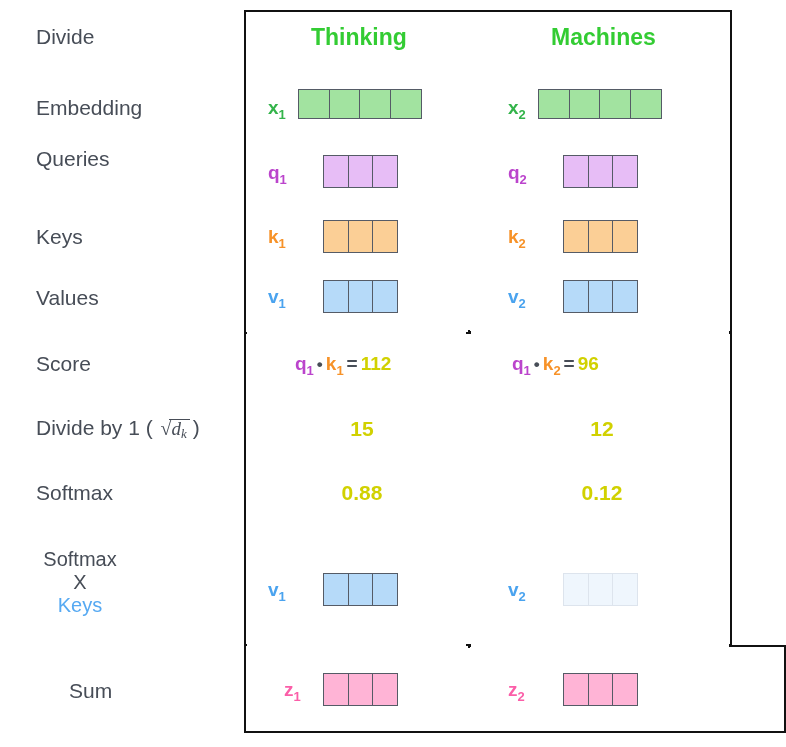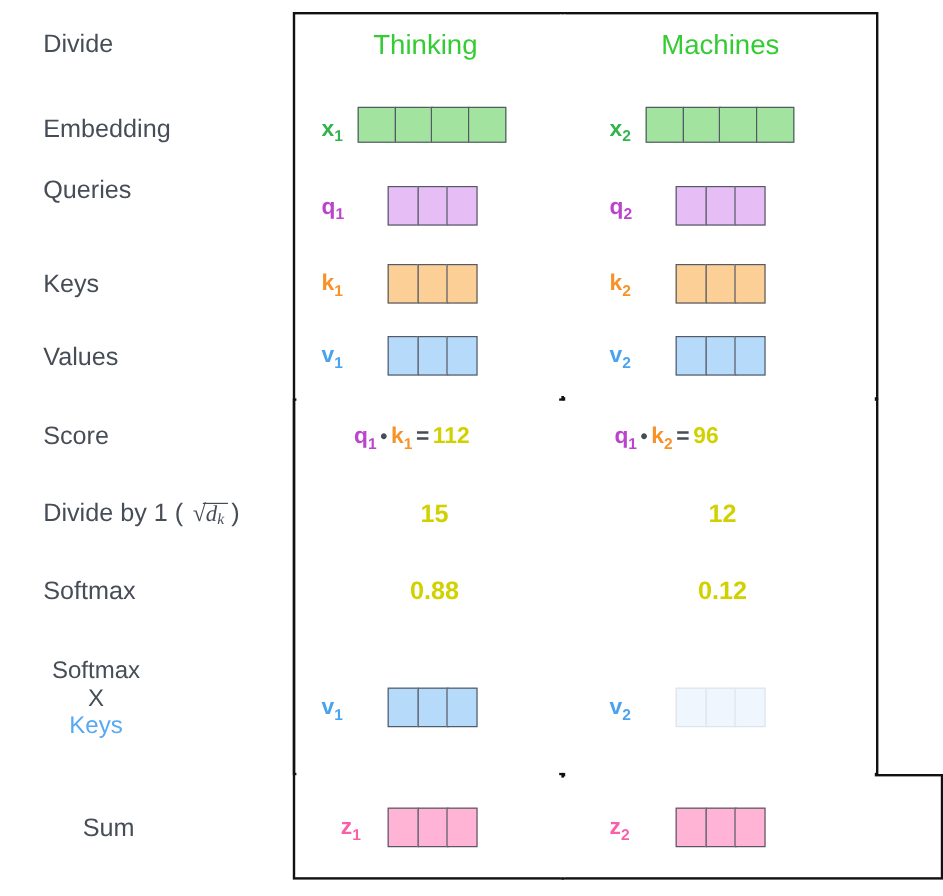--- a/index.html
+++ b/index.html
@@ -64,21 +64,21 @@
     position: absolute;
     left: 10px; top: 2px;
     width: 21px; height: 1px;
     background: #474d57;
   }
 
   
   .col-head {
     position: absolute;
     color: #33cc33;
-    font-weight: normal;
+    font-weight: bold;
     font-size: 23px;
     font-family: "Liberation Sans", sans-serif;
     white-space: nowrap;
   }
 
   
   .vtag {
     position: absolute;
     font-weight: bold;
     font-size: 19px;

